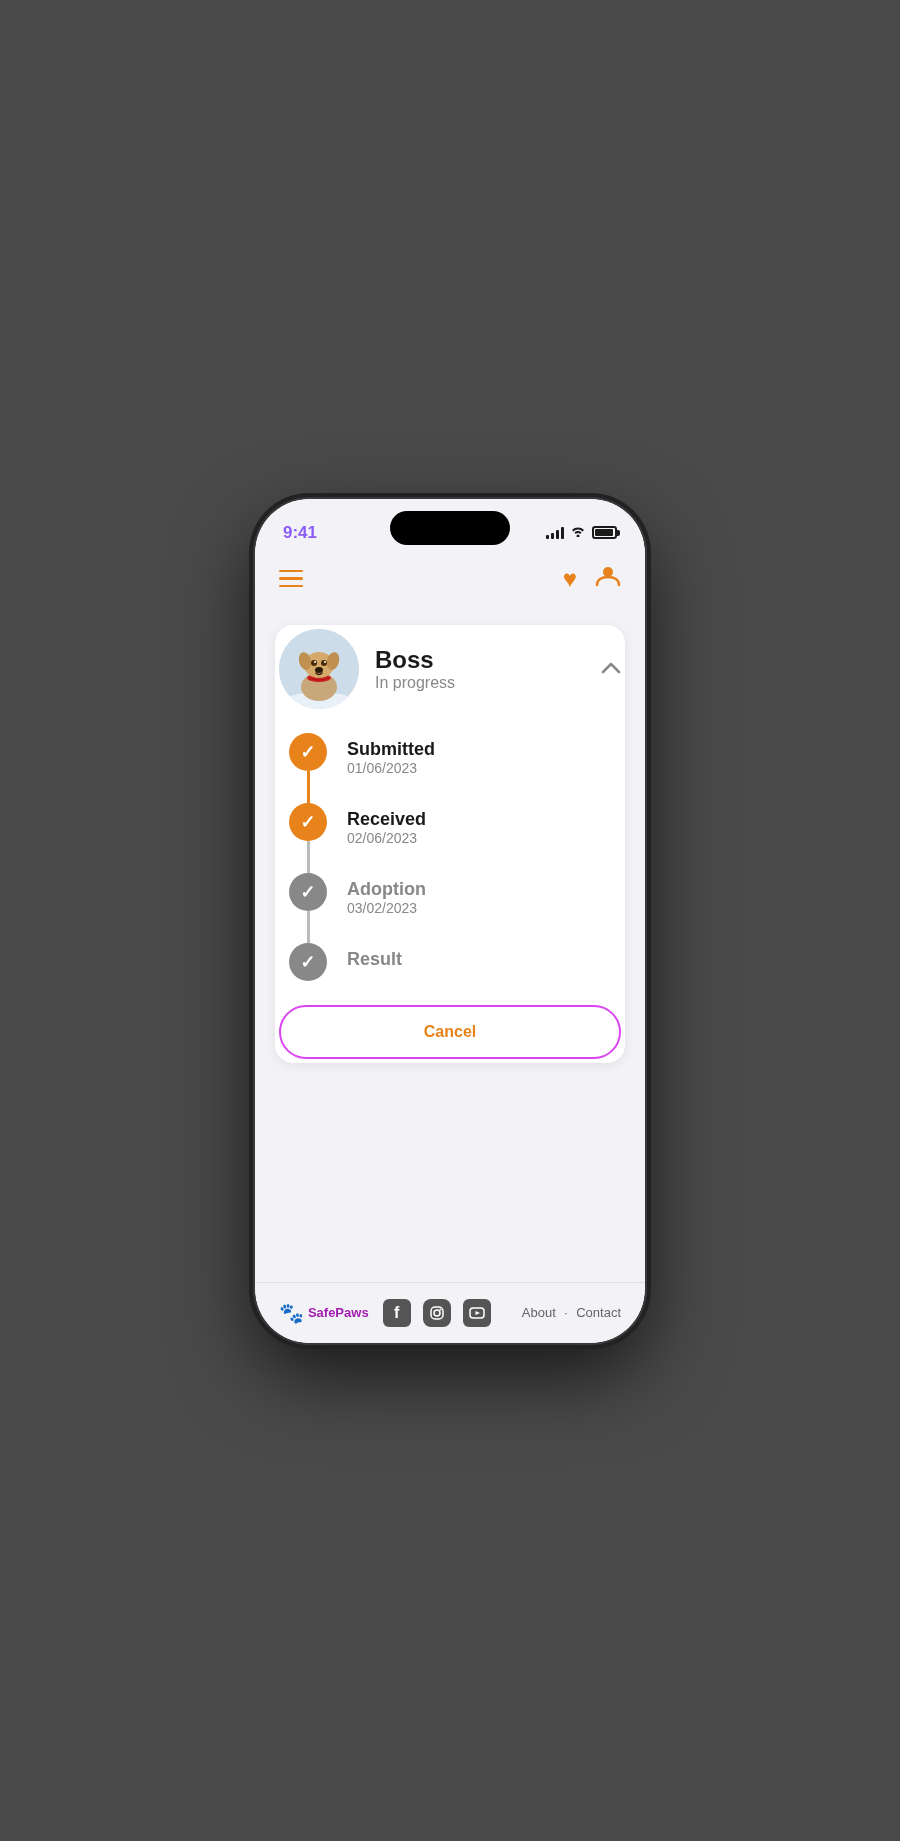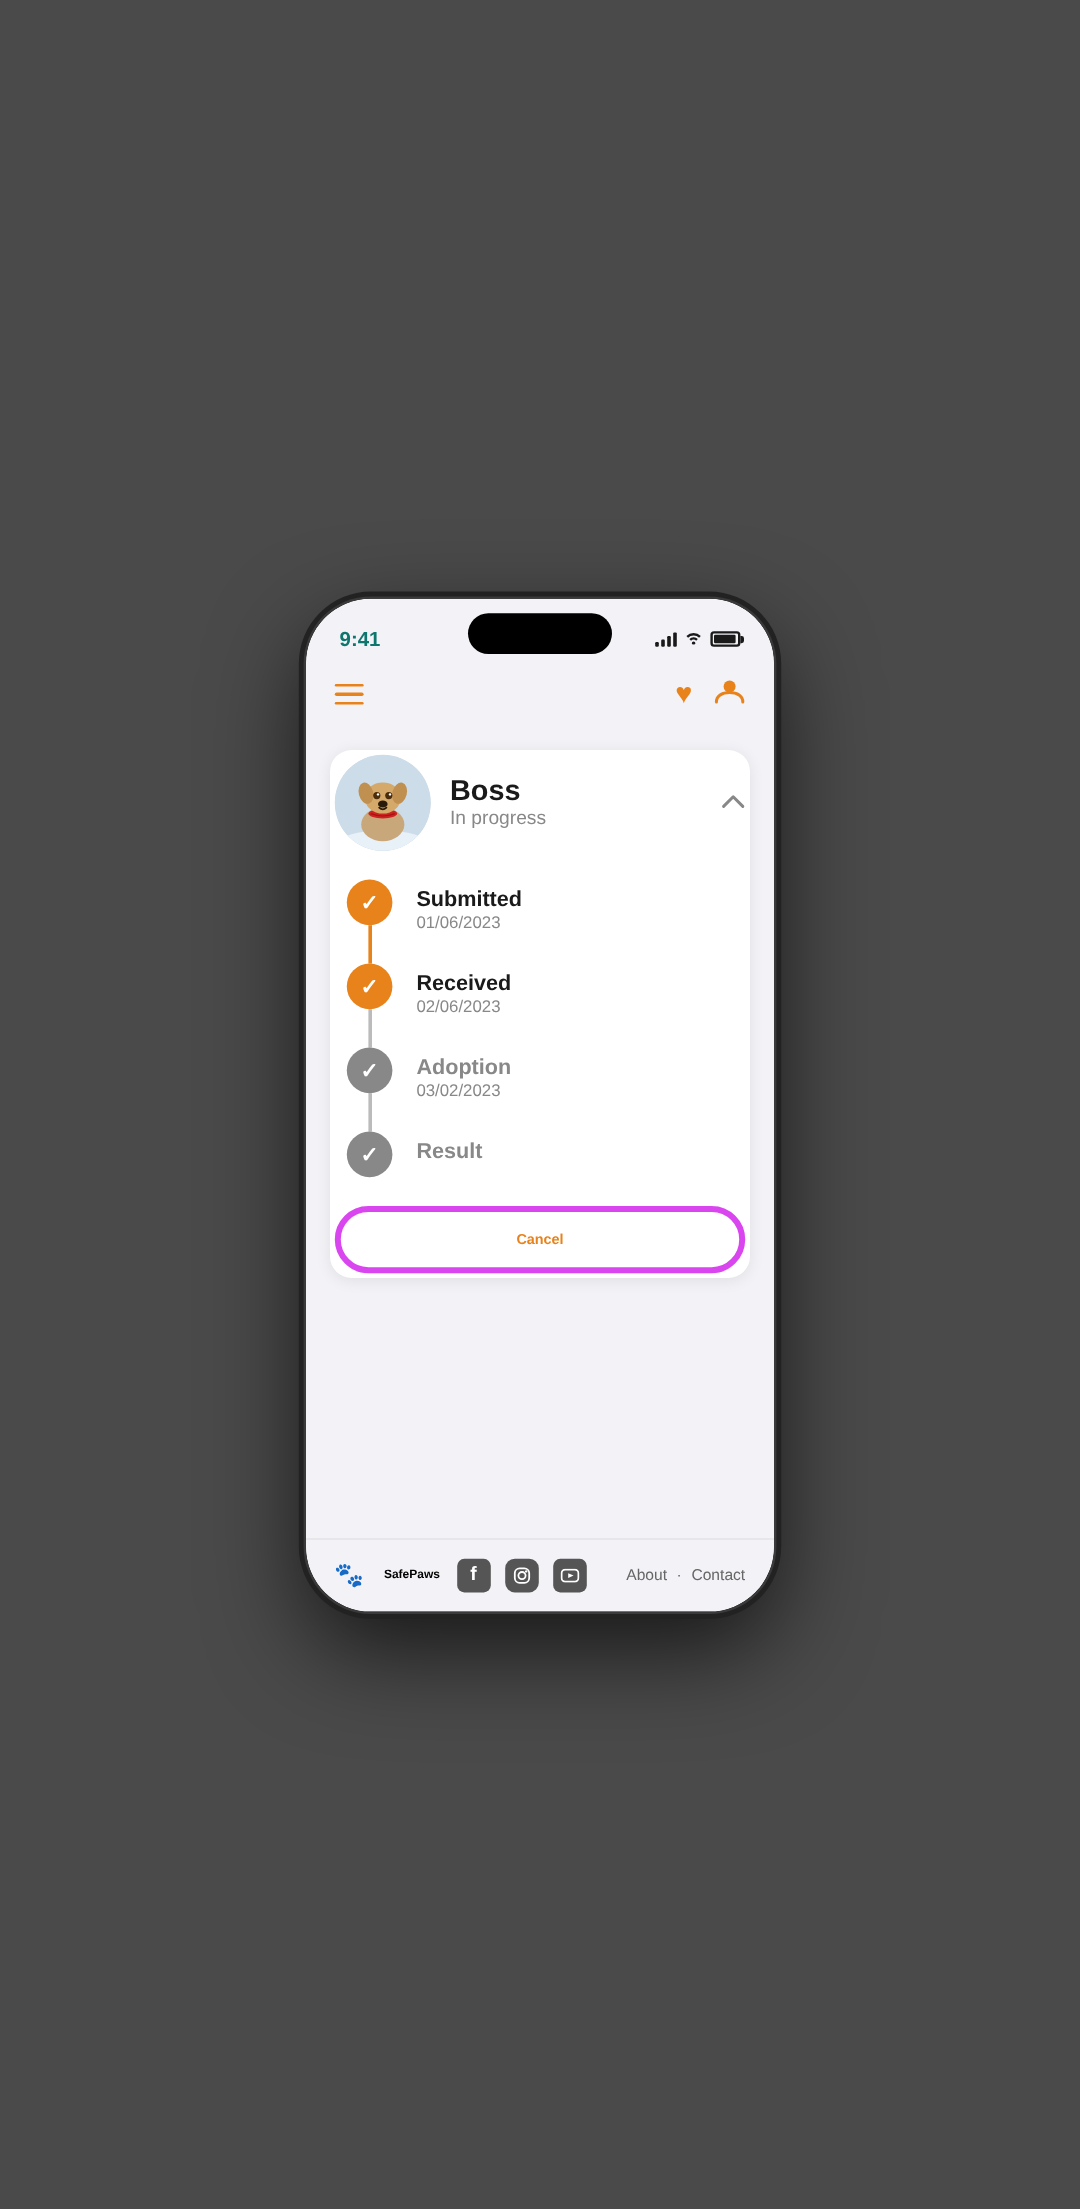--- a/index.html
+++ b/index.html
@@ -44,21 +44,21 @@
       align-items: center;
       justify-content: space-between;
       padding: 14px 28px 0 28px;
       position: relative;
       z-index: 10;
     }
 
     .status-time {
       font-size: 17px;
       font-weight: 600;
-      color: #0f766e;
+      color: #8b5cf6;
     }
 
     .dynamic-island {
       position: absolute;
       top: 12px;
       left: 50%;
       transform: translateX(-50%);
       width: 120px;
       height: 34px;
       background: #000;
@@ -311,25 +311,25 @@
     }
 
     .timeline-item:last-child .timeline-content {
       padding-bottom: 0;
     }
 
     
     .cancel-btn {
       width: 100%;
       padding: 16px;
-      border: 5px solid #d946ef;
+      border: 2px solid #d946ef;
       border-radius: 30px;
       background: transparent;
       color: #e8821a;
-      font-size: 12px;
+      font-size: 16px;
       font-weight: 600;
       cursor: pointer;
       text-align: center;
     }
 
     
     .footer {
       background: #f2f2f7;
       padding: 16px 24px;
       display: flex;
@@ -349,24 +349,23 @@
       align-items: center;
       gap: 4px;
     }
 
     .paw-icon {
       font-size: 20px;
       color: #e8821a;
     }
 
     .safepaws-text {
-      font-size: 10px;
+      font-size: 13px;
       font-weight: 700;
-      color: #000000;
-      margin-left: 12px;
+      color: #a21caf;
     }
 
     .footer-social {
       display: flex;
       align-items: center;
       gap: 12px;
     }
 
     .social-icon {
       width: 28px;

